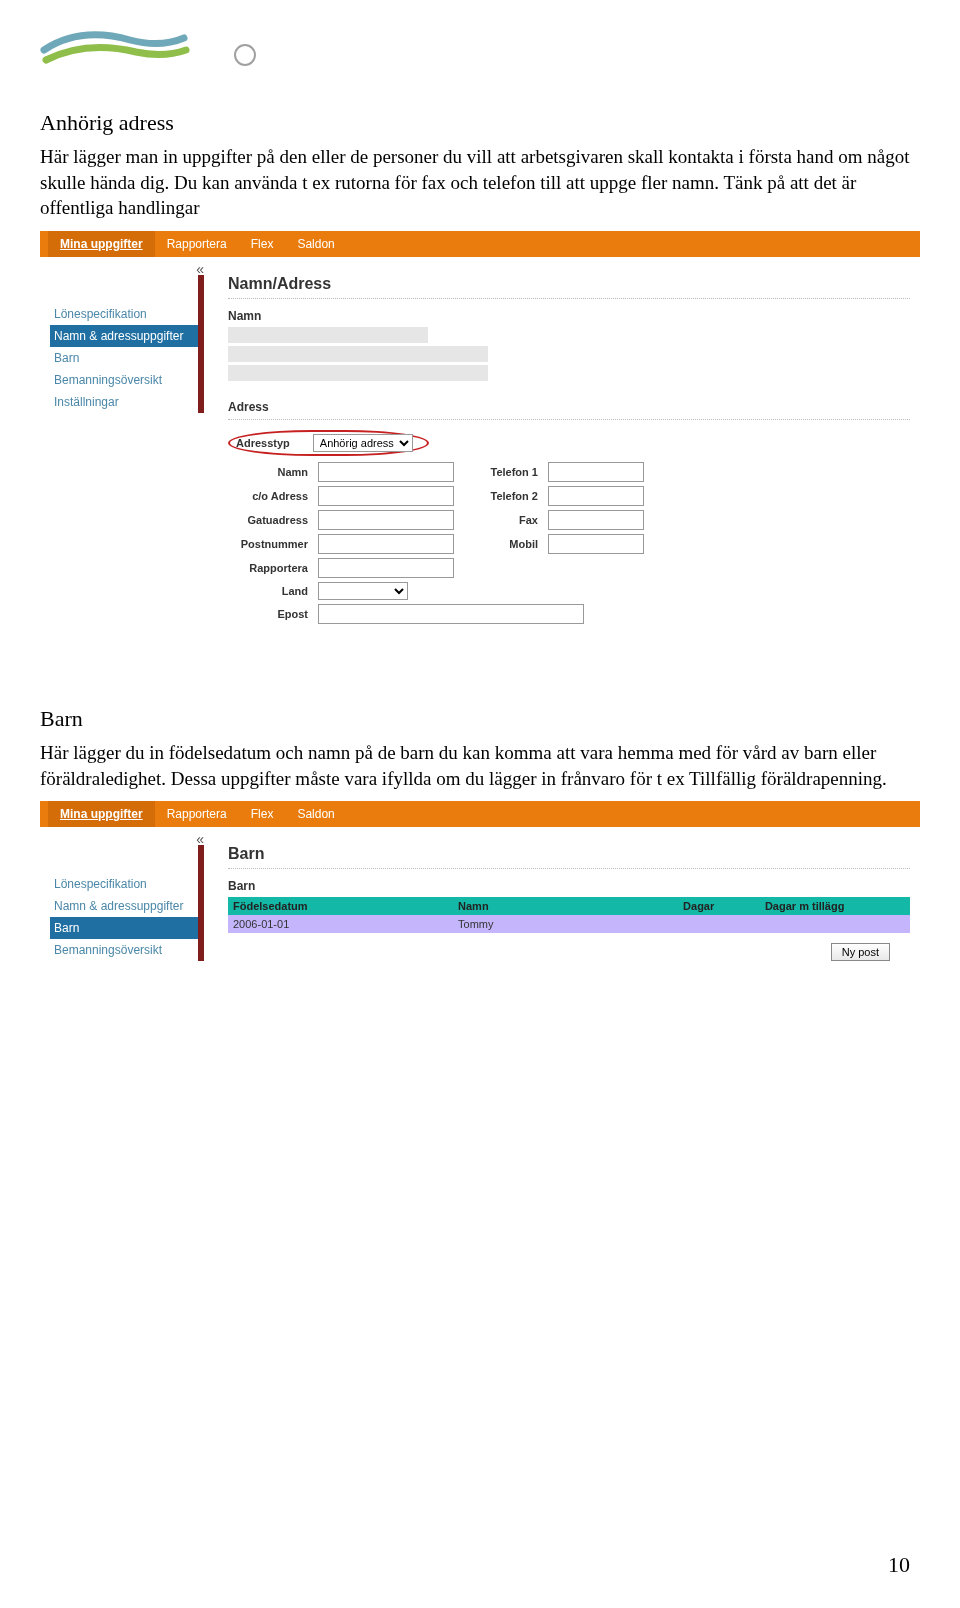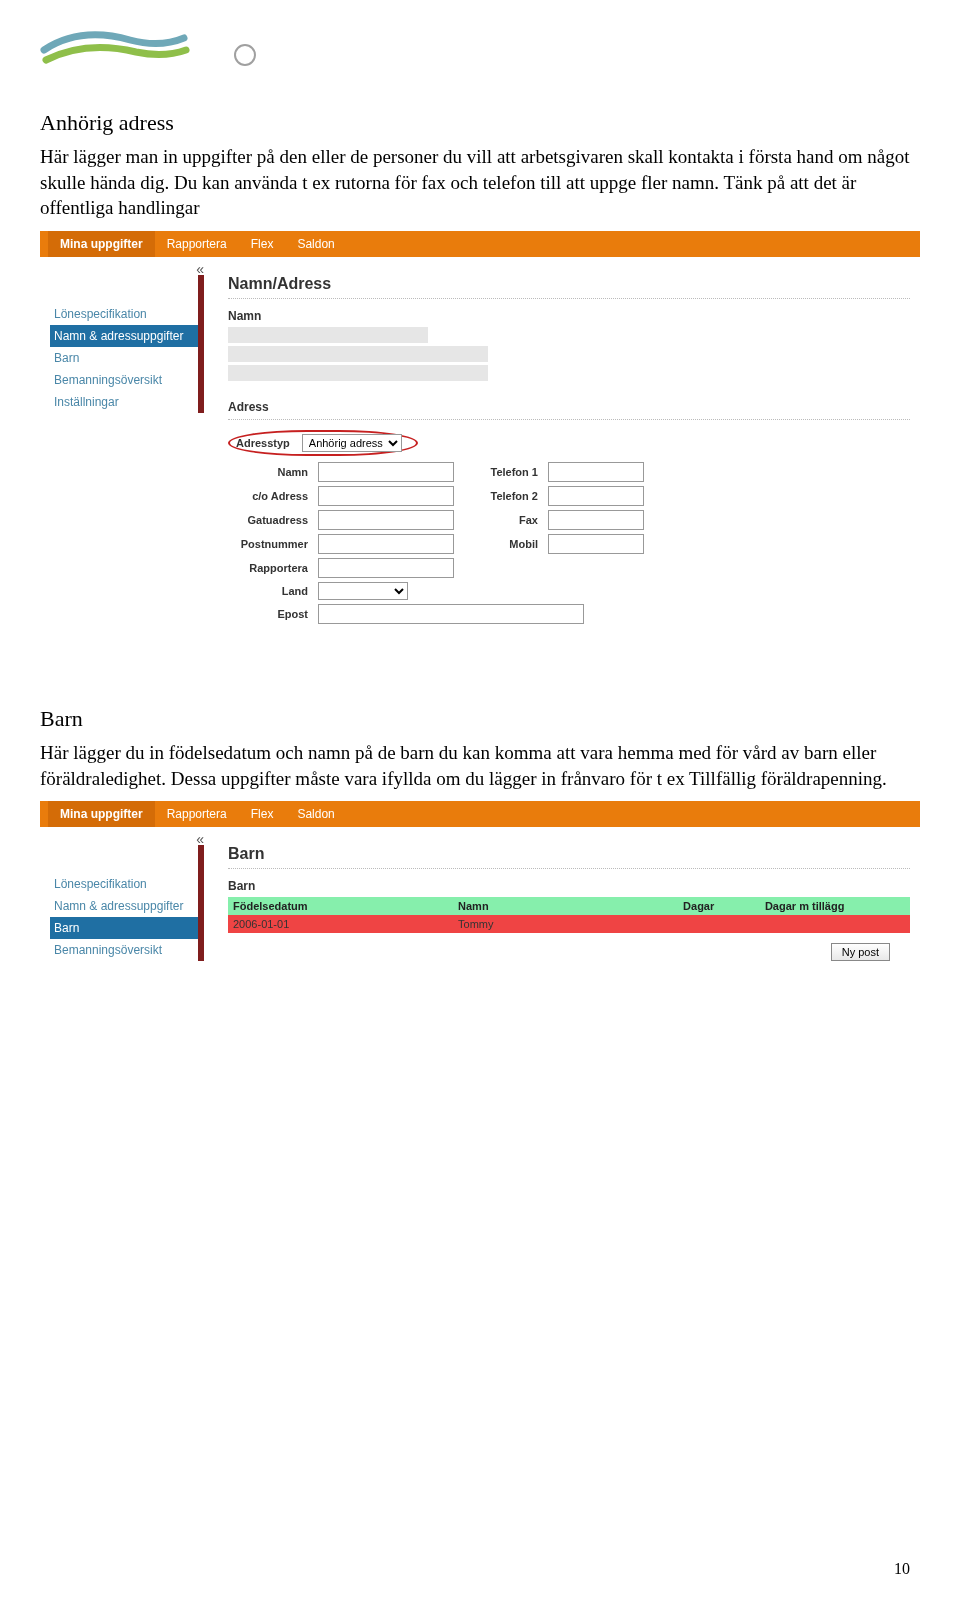--- a/index.html
+++ b/index.html
@@ -5,48 +5,48 @@
   html,body{margin:0;padding:0;background:#fff;font-family:Garamond,"Times New Roman",serif;color:#000;}
   .page{width:960px;min-height:1608px;margin:0 auto;position:relative;padding:20px 40px 40px 40px;box-sizing:border-box;}
   .logo{margin-bottom:40px;}
   .logo-text{font-family:Arial,sans-serif;font-size:28px;font-weight:300;letter-spacing:1px;color:#2a6b7d;margin-top:-4px;}
   .logo-dot{width:18px;height:18px;border:2px solid #a0a0a0;border-radius:50%;display:inline-block;margin-left:40px;}
   h2{font-size:22px;font-weight:normal;margin:24px 0 8px 0;}
   p{font-size:19px;line-height:1.35;margin:4px 0 10px 0;}
   .screenshot{border:none;font-family:Arial,Helvetica,sans-serif;font-size:12px;color:#333;margin:4px 0 18px 0;}
   .nav-bar{background:#e97c0c;color:#fff;height:26px;display:flex;align-items:center;padding:0 8px;font-size:12px;}
   .nav-bar .tab{padding:0 12px;line-height:26px;}
-  .nav-bar .tab.active{background:#d46c07;font-weight:bold;}
+  .nav-bar .tab.active{background:#d46c07;font-weight:bold;text-decoration:underline;}
   .ss-body{display:flex;background:#fff;}
   .side{width:170px;padding:18px 6px 10px 10px;box-sizing:border-box;position:relative;}
   .side .collapse{position:absolute;right:6px;top:4px;font-size:14px;color:#555;}
   .side-list{border-right:6px solid #7f1d1d;padding-top:28px;}
   .side-item{color:#4a87a8;font-size:12px;padding:4px 4px;cursor:pointer;}
   .side-item.active{background:#1f6fa3;color:#fff;}
   .main{flex:1;padding:18px 10px 10px 18px;box-sizing:border-box;}
   .sec-title{font-size:16px;font-weight:bold;color:#333;margin-bottom:4px;}
   .dotted{border-bottom:1px dotted #bbb;margin:2px 0 10px 0;height:1px;}
   .sub-h{font-size:12px;font-weight:bold;margin:6px 0 4px 0;}
   .grey-box{background:#e6e6e6;height:16px;margin:3px 0;}
   .grey-box.w1{width:200px;}
   .grey-box.w2{width:260px;}
-  .oval{border:2px solid #c62020;border-radius:50%/60%;display:inline-flex;align-items:center;padding:2px 14px 2px 6px;gap:12px;}
+  .oval{border:2px solid #c62020;border-radius:50%/60%;display:inline-flex;align-items:center;padding:2px 14px 2px 6px;gap:23px;}
   .lbl{font-size:11px;font-weight:bold;color:#333;text-align:right;display:inline-block;}
   .select{border:1px solid #999;font-size:11px;padding:1px 2px;height:18px;background:#fff;}
   .txt{border:1px solid #999;font-size:11px;height:16px;background:#fff;width:130px;}
   .txt.sm{width:90px;}
   .form-grid{display:grid;grid-template-columns:80px 140px 70px 120px;gap:4px 10px;align-items:center;margin-top:6px;}
   .form-grid .lbl{width:auto;}
   .btn{border:1px solid #888;background:linear-gradient(#fefefe,#e8e8e8);font-size:11px;padding:2px 10px;cursor:pointer;font-family:Arial;}
   .btn-row{text-align:right;margin-top:10px;padding-right:20px;}
   .tbl{width:100%;border-collapse:collapse;font-size:11px;}
-  .tbl th{background:#86efac;color:#222;text-align:left;padding:3px 5px;font-weight:bold;font-size:11px;}
+  .tbl th{background:#14b8a6;color:#222;text-align:left;padding:3px 5px;font-weight:bold;font-size:11px;}
   .tbl td{padding:3px 5px;background:#fff;}
-  .tbl tr.datarow td{background:#ef4444;}
-  .page-num{position:absolute;bottom:30px;right:50px;font-size:16px;margin-left:20px;}
+  .tbl tr.datarow td{background:#c4b5fd;}
+  .page-num{position:absolute;bottom:30px;right:50px;font-size:22px;margin-left:20px;}
   .br10{height:10px;}
 </style>
 </head>
 <body>
 
 <div class="page">
 
   <div class="logo">
     <svg width="150" height="46">
       <path d="M4 30 Q40 6 90 20 Q120 28 144 18" stroke="#6fa8b8" stroke-width="7" fill="none" stroke-linecap="round"></path>

